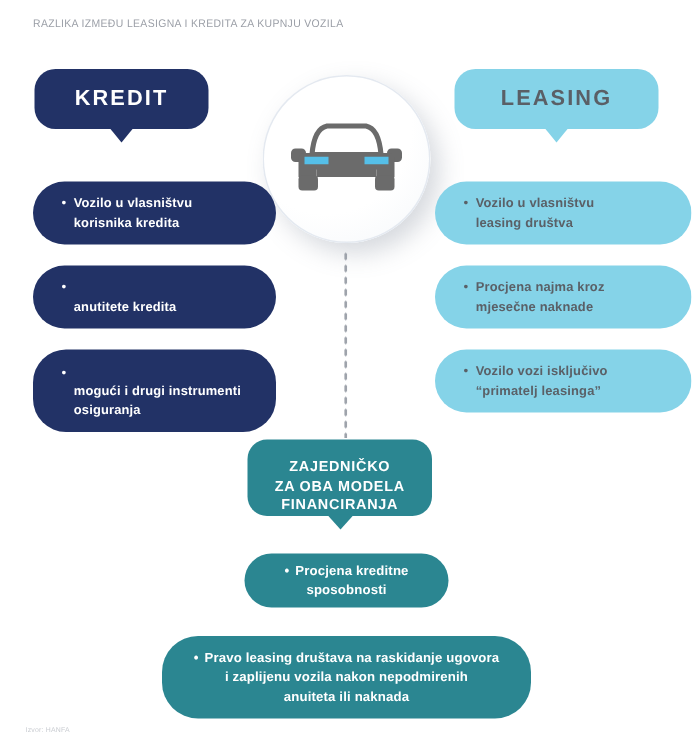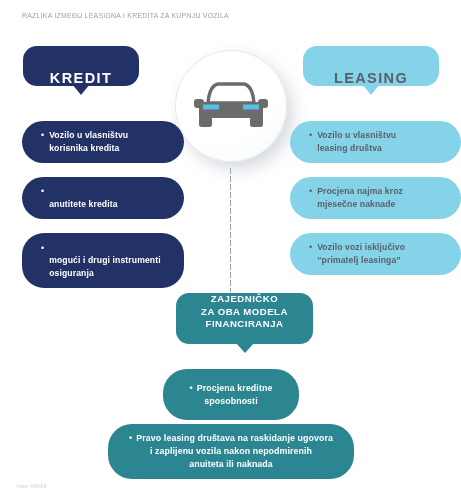--- a/index.html
+++ b/index.html
@@ -30,21 +30,21 @@
     transform: scaleX(0.94);
     transform-origin: left center;
     white-space: nowrap;
   }
 
   
   .bubble {
     position: absolute;
     border-radius: 14px;
     display: flex;
-    align-items: flex-end;
+    align-items: center;
     justify-content: center;
     text-align: center;
     box-sizing: border-box;
   }
   .bubble::after {
     content: "";
     position: absolute;
     left: 50%;
     bottom: -9px;
     width: 0;
@@ -153,28 +153,28 @@
   #pill-left-1 { left: 22px;  top: 177px; width: 162px; height: 42px; }
   #pill-left-2 { left: 22px;  top: 233px; width: 162px; height: 55px; }
 
   #pill-right-0 { left: 290px; top: 121px; width: 171px; height: 42px; }
   #pill-right-1 { left: 290px; top: 177px; width: 171px; height: 42px; }
   #pill-right-2 { left: 290px; top: 233px; width: 171px; height: 42px; }
 
   
   #common-bubble {
     position: absolute;
-    left: 176px;
+    left: 165px;
     top: 293px;
-    width: 137px;
+    width: 123px;
     height: 51px;
     background: #2b8691;
     border-radius: 13px;
     display: flex;
-    align-items: flex-start;
+    align-items: flex-end;
     justify-content: center;
   }
   #common-bubble::after {
     content: "";
     position: absolute;
     left: 50%;
     bottom: -9px;
     transform: translateX(-50%);
     width: 0; height: 0;
     border-left: 9px solid transparent;
@@ -204,21 +204,21 @@
     color: #ffffff;
     font-size: 8.8px;
     line-height: 13px;
     font-weight: 700;
     letter-spacing: 0.1px;
   }
   .pill-common .dot {
     font-size: 9px;
     margin-right: 4px;
   }
-  #pill-common-0 { left: 163px; top: 369px; width: 136px; height: 51px; }
+  #pill-common-0 { left: 163px; top: 369px; width: 136px; height: 36px; }
   #pill-common-1 { left: 108px; top: 424px; width: 246px; height: 55px; }
 
   
   #source-credit {
     position: absolute;
     left: 17px;
     top: 484px;
     font-size: 4.6px;
     letter-spacing: 0.15px;
     color: #c9ccd1;

